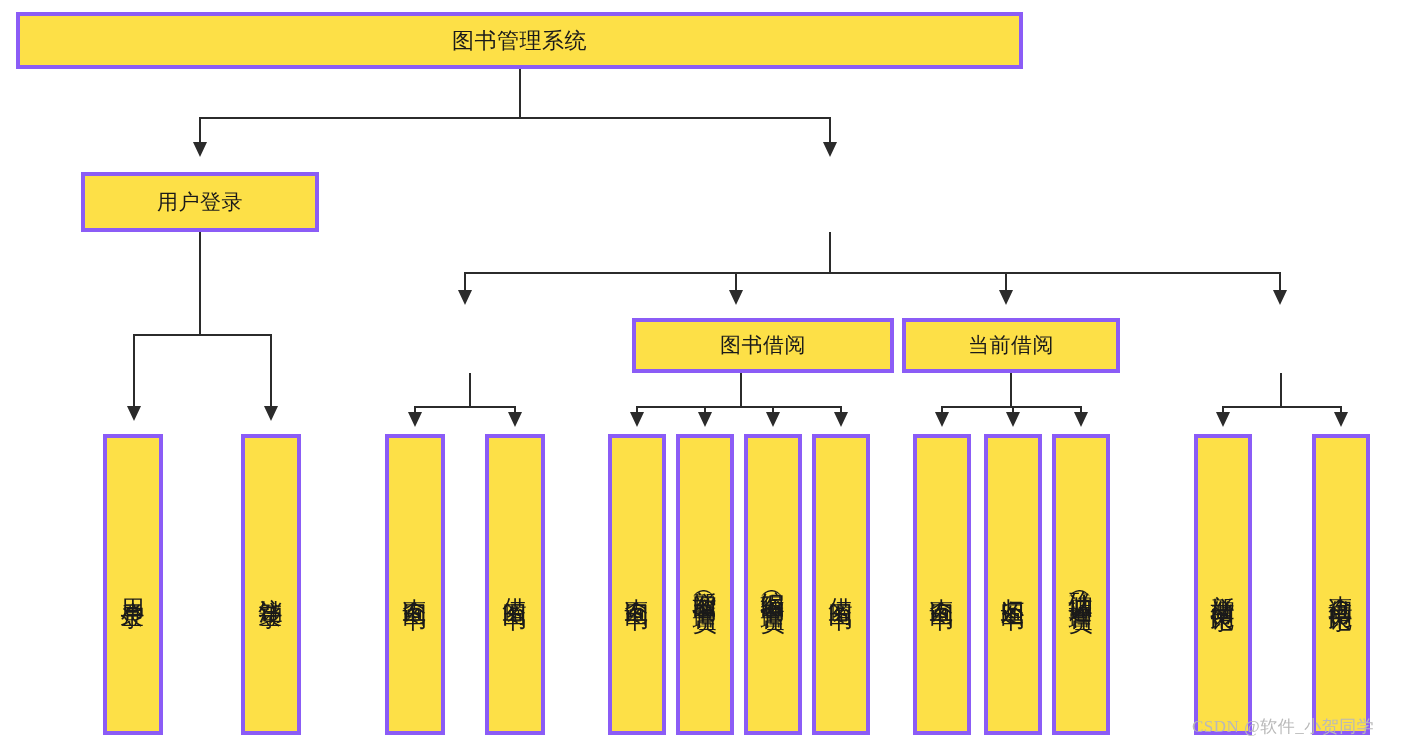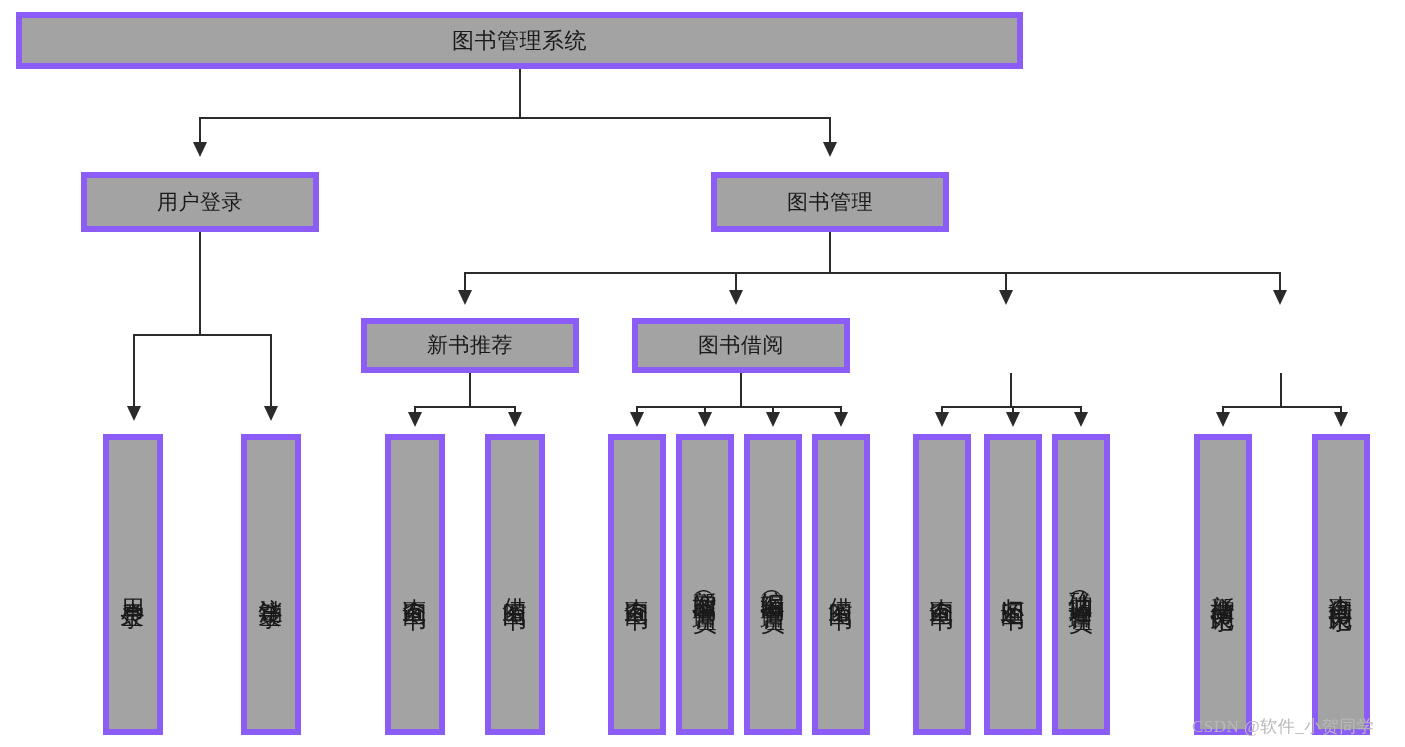--- a/index.html
+++ b/index.html
@@ -15,22 +15,22 @@
     position: relative;
     width: 1405px;
     height: 747px;
     background: #ffffff;
     overflow: hidden;
   }
   
   .box {
     position: absolute;
     box-sizing: border-box;
-    background: #a3a3a3;
-    border: 6px solid #8b5cf6;
+    background: #fde047;
+    border: 4px solid #8b5cf6;
     display: flex;
     align-items: center;
     justify-content: center;
     color: #1a1a1a;
   }
   .box .lbl {
     display: block;
     text-align: center;
     line-height: 1.18;
     letter-spacing: 0.5px;
@@ -91,48 +91,45 @@
   <div class="ln v" style="left:519px; top:69px; width:2px; height:48px;"></div>
 
   <div class="ln h" style="left:199px; top:117px; width:632px; height:2px;"></div>
   <div class="ln v" style="left:199px; top:117px; width:2px; height:28px;"></div>
   <div class="arrow" style="left:193px; top:142px;"></div>
   <div class="ln v" style="left:829px; top:117px; width:2px; height:28px;"></div>
   <div class="arrow" style="left:823px; top:142px;"></div>
 
   <div class="box h" style="left:81px; top:172px; width:238px; height:60px;">
     <span class="lbl">用户登录</span>
-  </div>
-  <div class="box h" style="left:711px; top:172px; width:238px; height:60px;">
-    <span class="lbl">图书管理</span>
   </div>
 
   <div class="ln v" style="left:199px; top:232px; width:2px; height:103px;"></div>
   <div class="ln h" style="left:133px; top:334px; width:138px; height:2px;"></div>
   <div class="ln v" style="left:133px; top:334px; width:2px; height:75px;"></div>
   <div class="arrow" style="left:127px; top:406px;"></div>
   <div class="ln v" style="left:270px; top:334px; width:2px; height:75px;"></div>
   <div class="arrow" style="left:264px; top:406px;"></div>
 
   <div class="ln v" style="left:829px; top:232px; width:2px; height:41px;"></div>
   <div class="ln h" style="left:464px; top:272px; width:817px; height:2px;"></div>
   <div class="ln v" style="left:464px; top:272px; width:2px; height:20px;"></div>
   <div class="arrow" style="left:458px; top:290px;"></div>
   <div class="ln v" style="left:735px; top:272px; width:2px; height:20px;"></div>
   <div class="arrow" style="left:729px; top:290px;"></div>
   <div class="ln v" style="left:1005px; top:272px; width:2px; height:20px;"></div>
   <div class="arrow" style="left:999px; top:290px;"></div>
   <div class="ln v" style="left:1279px; top:272px; width:2px; height:20px;"></div>
   <div class="arrow" style="left:1273px; top:290px;"></div>
 
-  <div class="box h" style="left:361px; top:318px; width:218px; height:55px;">
-    <span class="lbl">新书推荐</span>
-  </div>
-  <div class="box h" style="left:632px; top:318px; width:218px; height:55px;">
+  <div class="box h" style="left:632px; top:318px; width:262px; height:55px;">
     <span class="lbl">图书借阅</span>
+  </div>
+  <div class="box h" style="left:902px; top:318px; width:218px; height:55px;">
+    <span class="lbl">当前借阅</span>
   </div>
 
   <div class="ln v" style="left:469px; top:373px; width:2px; height:34px;"></div>
   <div class="ln h" style="left:414px; top:406px; width:102px; height:2px;"></div>
   <div class="ln v" style="left:414px; top:406px; width:2px; height:14px;"></div>
   <div class="arrow" style="left:408px; top:412px;"></div>
   <div class="ln v" style="left:514px; top:406px; width:2px; height:14px;"></div>
   <div class="arrow" style="left:508px; top:412px;"></div>
 
   <div class="ln v" style="left:740px; top:373px; width:2px; height:34px;"></div>

